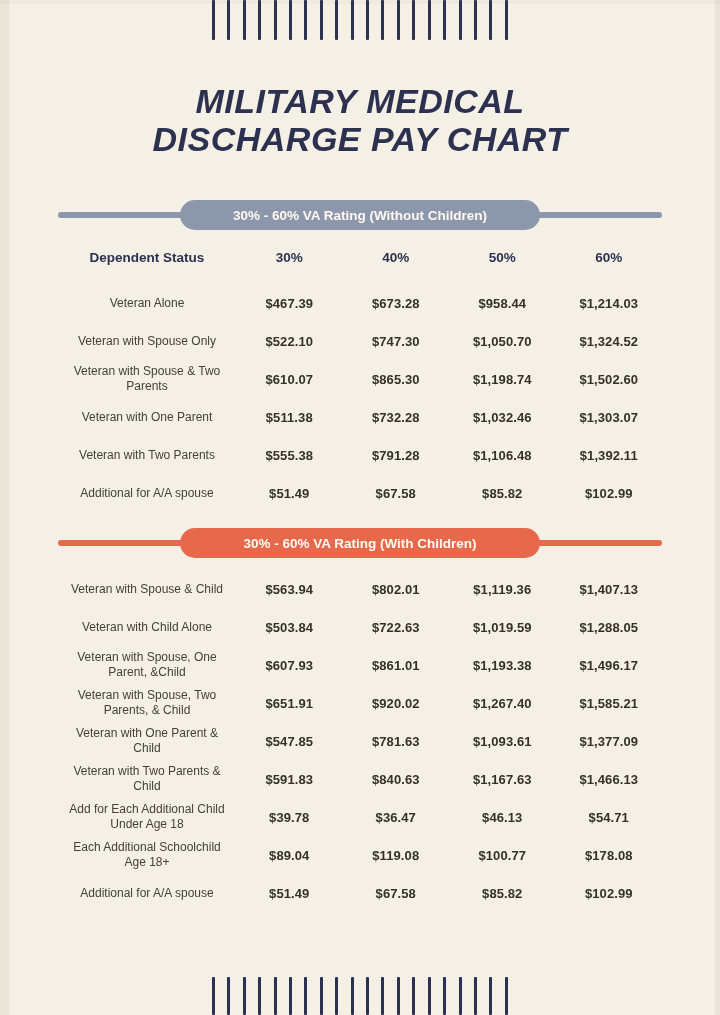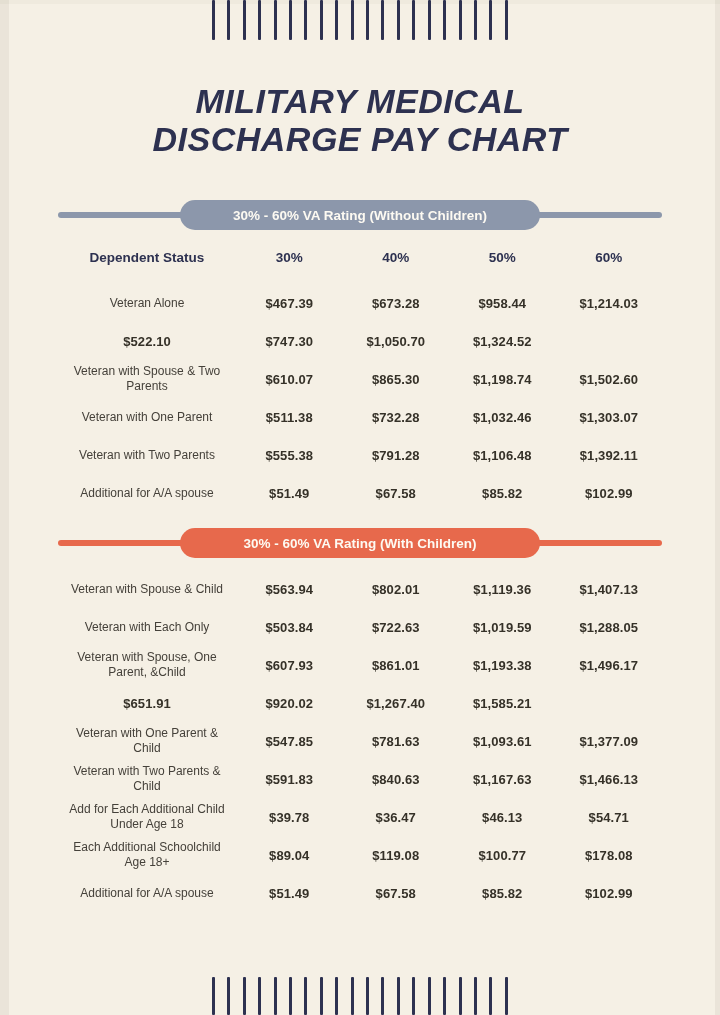--- a/index.html
+++ b/index.html
@@ -157,20 +157,21 @@
         <div class="cell">60%</div>
       </div>
       <div class="row">
         <div class="cell label">Veteran Alone</div>
         <div class="cell value">$467.39</div>
         <div class="cell value">$673.28</div>
         <div class="cell value">$958.44</div>
         <div class="cell value">$1,214.03</div>
       </div>
       <div class="row">
+        <div class="cell label">Veteran with Spouse Only</div>
         <div class="cell value">$522.10</div>
         <div class="cell value">$747.30</div>
         <div class="cell value">$1,050.70</div>
         <div class="cell value">$1,324.52</div>
       </div>
       <div class="row">
         <div class="cell label">Veteran with Spouse &amp; Two Parents</div>
         <div class="cell value">$610.07</div>
         <div class="cell value">$865.30</div>
         <div class="cell value">$1,198.74</div>
@@ -202,34 +203,35 @@
         <div class="band-pill">30% - 60% VA Rating (With Children)</div>
       </div>
       <div class="row">
         <div class="cell label">Veteran with Spouse &amp; Child</div>
         <div class="cell value">$563.94</div>
         <div class="cell value">$802.01</div>
         <div class="cell value">$1,119.36</div>
         <div class="cell value">$1,407.13</div>
       </div>
       <div class="row">
-        <div class="cell label">Veteran with Each Only</div>
+        <div class="cell label">Veteran with Child Alone</div>
         <div class="cell value">$503.84</div>
         <div class="cell value">$722.63</div>
         <div class="cell value">$1,019.59</div>
         <div class="cell value">$1,288.05</div>
       </div>
       <div class="row">
         <div class="cell label">Veteran with Spouse, One Parent, &amp;Child</div>
         <div class="cell value">$607.93</div>
         <div class="cell value">$861.01</div>
         <div class="cell value">$1,193.38</div>
         <div class="cell value">$1,496.17</div>
       </div>
       <div class="row">
+        <div class="cell label">Veteran with Spouse, Two Parents, &amp; Child</div>
         <div class="cell value">$651.91</div>
         <div class="cell value">$920.02</div>
         <div class="cell value">$1,267.40</div>
         <div class="cell value">$1,585.21</div>
       </div>
       <div class="row">
         <div class="cell label">Veteran with One Parent &amp; Child</div>
         <div class="cell value">$547.85</div>
         <div class="cell value">$781.63</div>
         <div class="cell value">$1,093.61</div>

